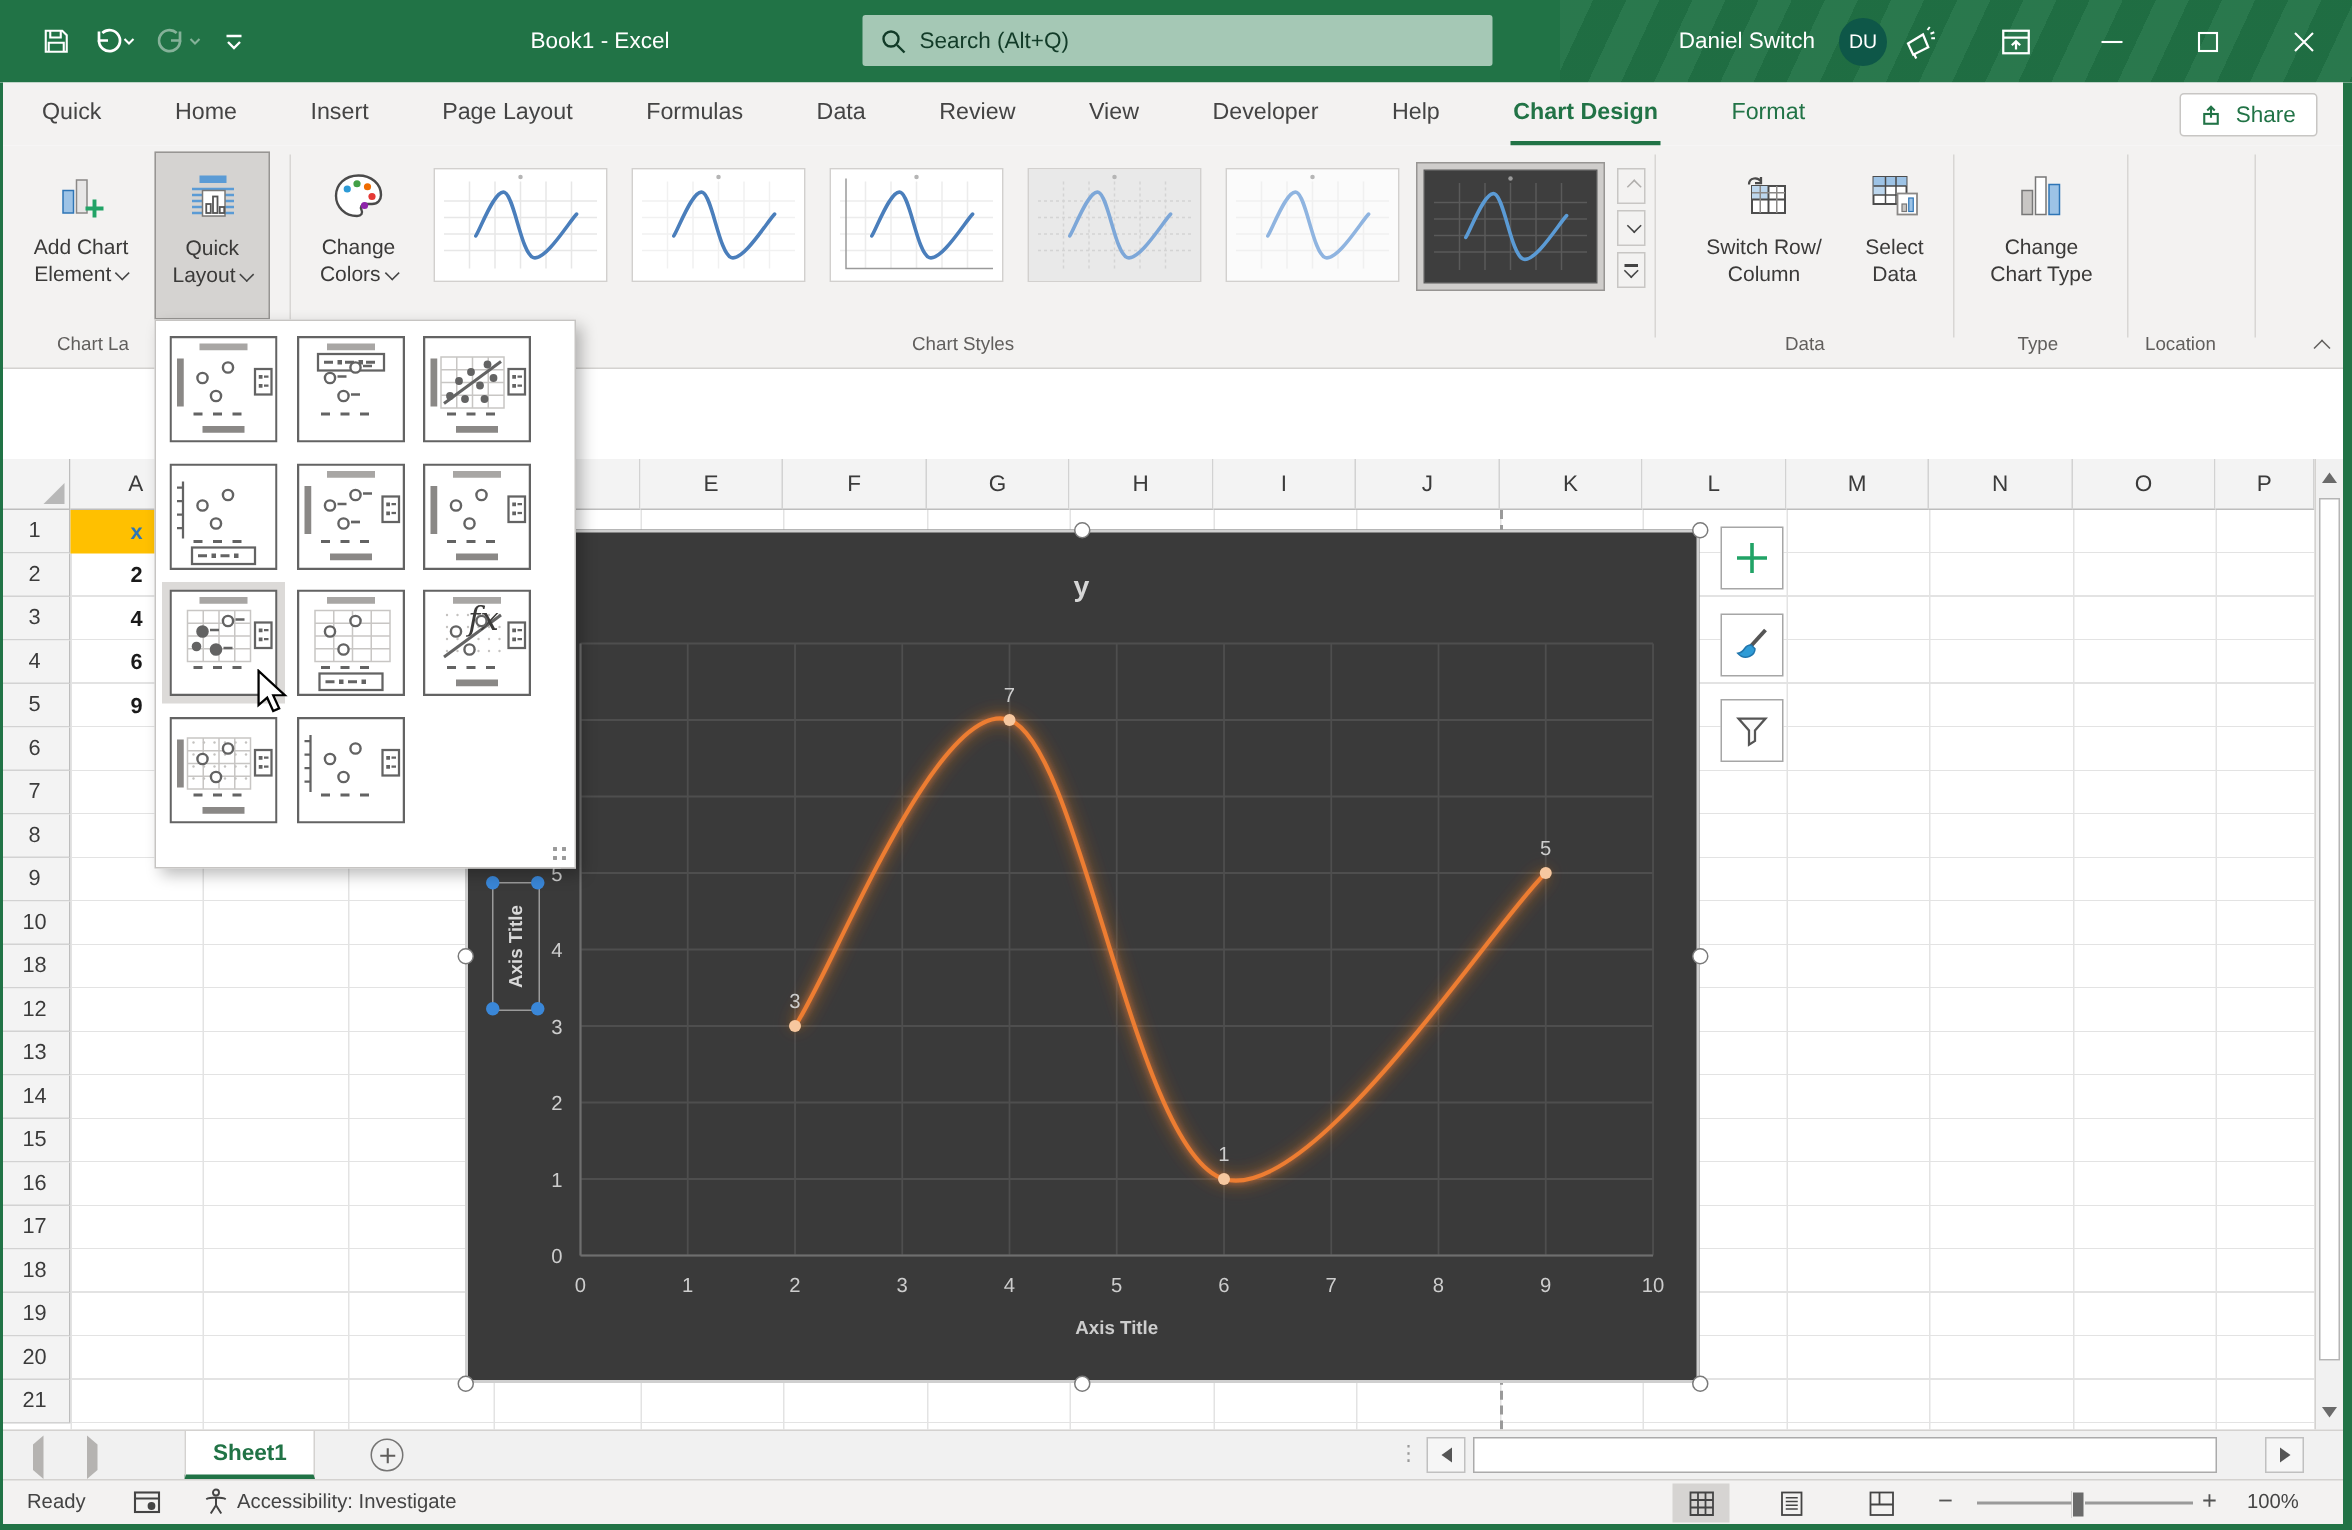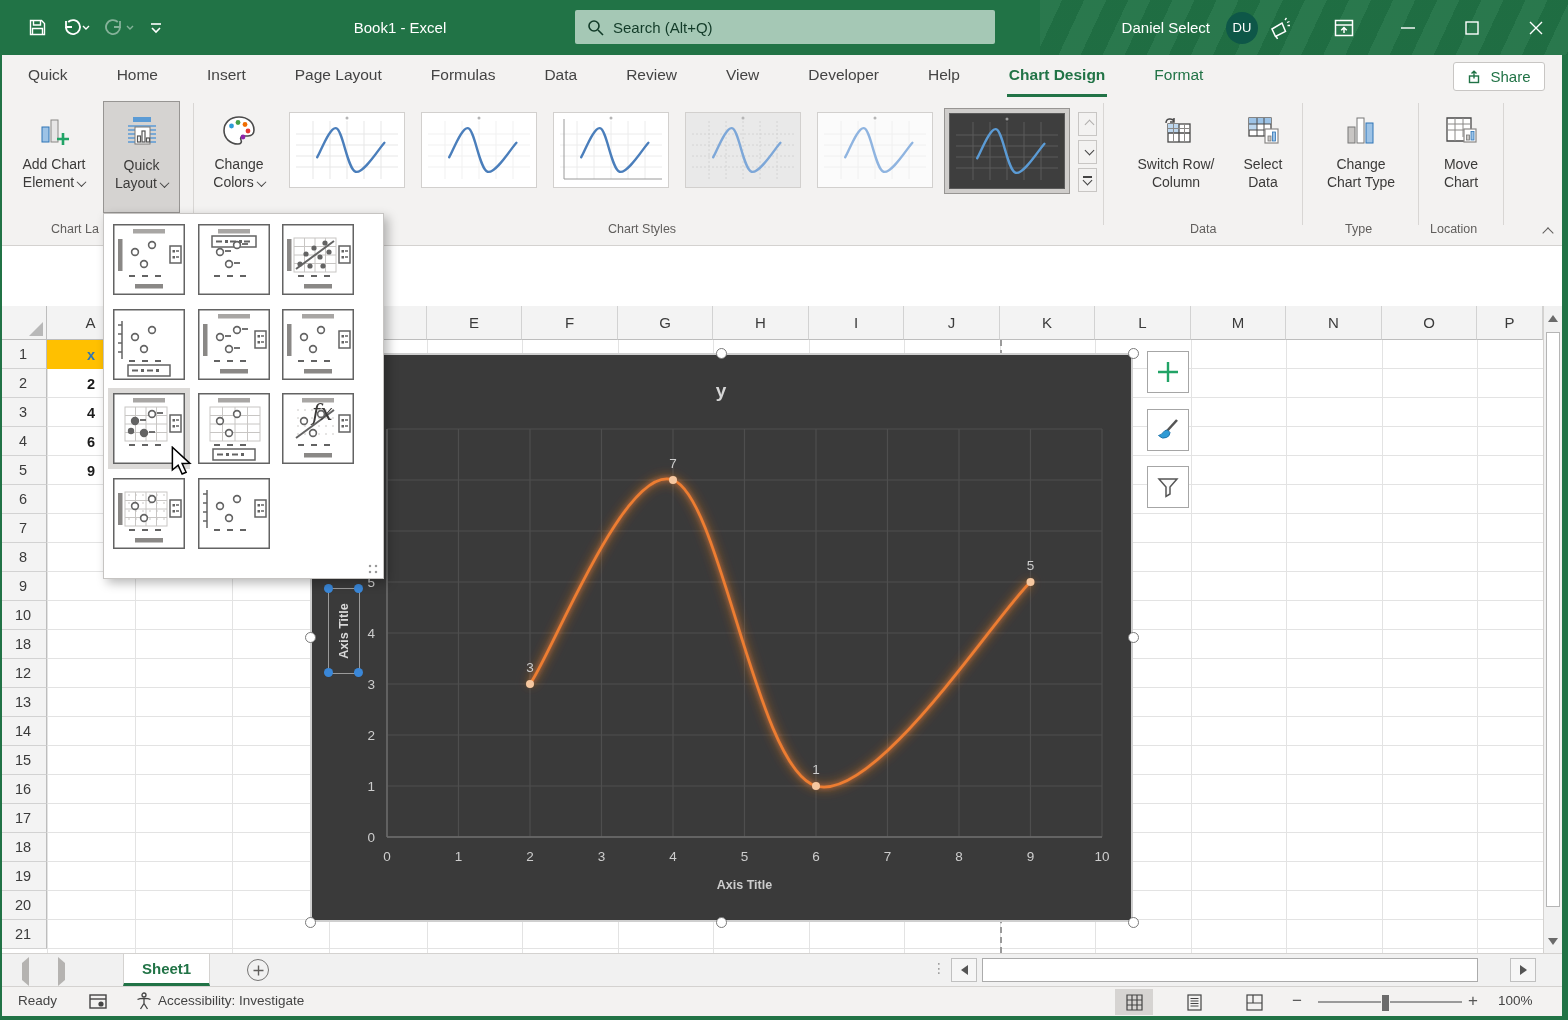--- a/index.html
+++ b/index.html
@@ -125,21 +125,21 @@
     </div>
     <div class="win-title">Book1 - Excel</div>
     <div class="searchbox">
       <svg style="position:absolute;left:12px" width="17" height="17" viewBox="0 0 17 17">
           <circle cx="7" cy="7" r="5" fill="none" stroke="#123b28" stroke-width="1.6"></circle>
           <path d="M11 11 L16 16" stroke="#123b28" stroke-width="1.6"></path>
         </svg>
       <span>Search (Alt+Q)</span>
     </div>
     <div class="user-area">
-      <span>Daniel Select</span>
+      <span>Daniel Switch</span>
       <span class="avatar">DU</span>
     </div>
     <div class="tb-icons">
       <div class="tb-btn">
         <svg width="24" height="24" viewBox="0 0 24 24">
             <path d="M4 13 l10-6 3.5 8.5 -10 5 z" fill="none" stroke="#fff" stroke-width="1.5"></path>
             <path d="M8 20 l1.5 3" stroke="#fff" stroke-width="1.5"></path>
             <path d="M17 4 l1.5-2 M19 6.5 l2.5-1 M19.5 9.5 l2.5 0" stroke="#fff" stroke-width="1.3"></path>
           </svg>
       </div>
@@ -371,36 +371,22 @@
       <span class="bicon">
         <svg width="34" height="34" viewBox="0 0 34 34">
             <rect x="4" y="13" width="7" height="16" fill="#c8c6c4" stroke="#777" stroke-width="1"></rect>
             <rect x="13" y="4" width="7" height="25" fill="#fff" stroke="#777" stroke-width="1"></rect>
             <rect x="22" y="9" width="7" height="20" fill="#9dc3e6" stroke="#2e75b6" stroke-width="1"></rect>
           </svg>
       </span>
       <span>Change</span>
       <span>Chart Type</span>
     </div>
-    <div class="btn-big" style="left:1424px;width:74px">
-      <span class="bicon">
-        <svg width="36" height="34" viewBox="0 0 36 34">
-            <path d="M4 4 h24 v18 l-5 5 h-19 z" fill="#fff" stroke="#4a4a4a" stroke-width="1.3"></path>
-            <path d="M4 10 h24 M4 16 h24 M12 4 v23 M20 4 v19" stroke="#8a8886" stroke-width="1"></path>
-            <path d="M23 27 l5-5 h-5 z" fill="#d8d6d4" stroke="#4a4a4a" stroke-width="1"></path>
-            <rect x="21" y="15" width="12" height="13" fill="#fff" stroke="#8a8886" stroke-width="1.2"></rect>
-            <rect x="23.5" y="21" width="3" height="5" fill="#c8c6c4" stroke="#777" stroke-width=".8"></rect>
-            <rect x="28" y="17.5" width="3" height="8.5" fill="#9dc3e6" stroke="#2e75b6" stroke-width=".8"></rect>
-          </svg>
-      </span>
-      <span>Move</span>
-      <span>Chart</span>
-    </div>
-
-    <div class="grp-label" style="left:51px">Chart La</div>
+
+    <div class="grp-label" style="left:38px">Chart La</div>
     <div class="grp-label" style="left:608px">Chart Styles</div>
     <div class="grp-label" style="left:1190px">Data</div>
     <div class="grp-label" style="left:1345px">Type</div>
     <div class="grp-label" style="left:1430px">Location</div>
     <div style="position:absolute;left:1540px;top:126px"><span class="chev up" style="width:7px;height:7px;border-color:#605e5c"></span></div>
   </div>
 
 
   <div class="sheet">
     <div class="hlines"></div>

